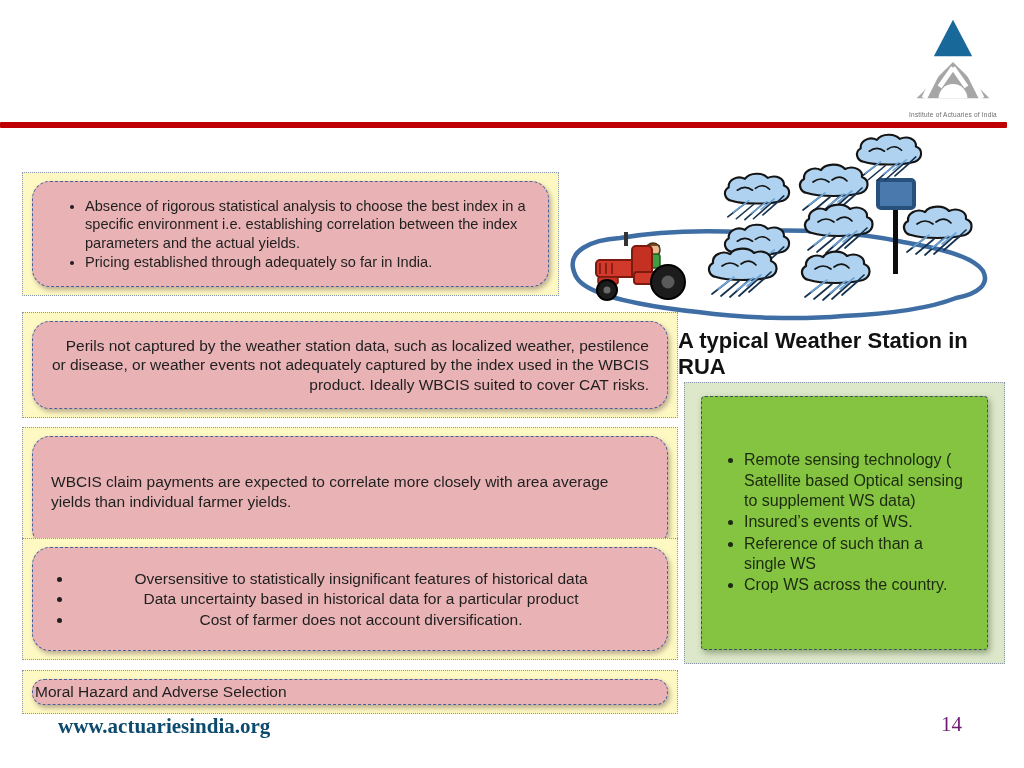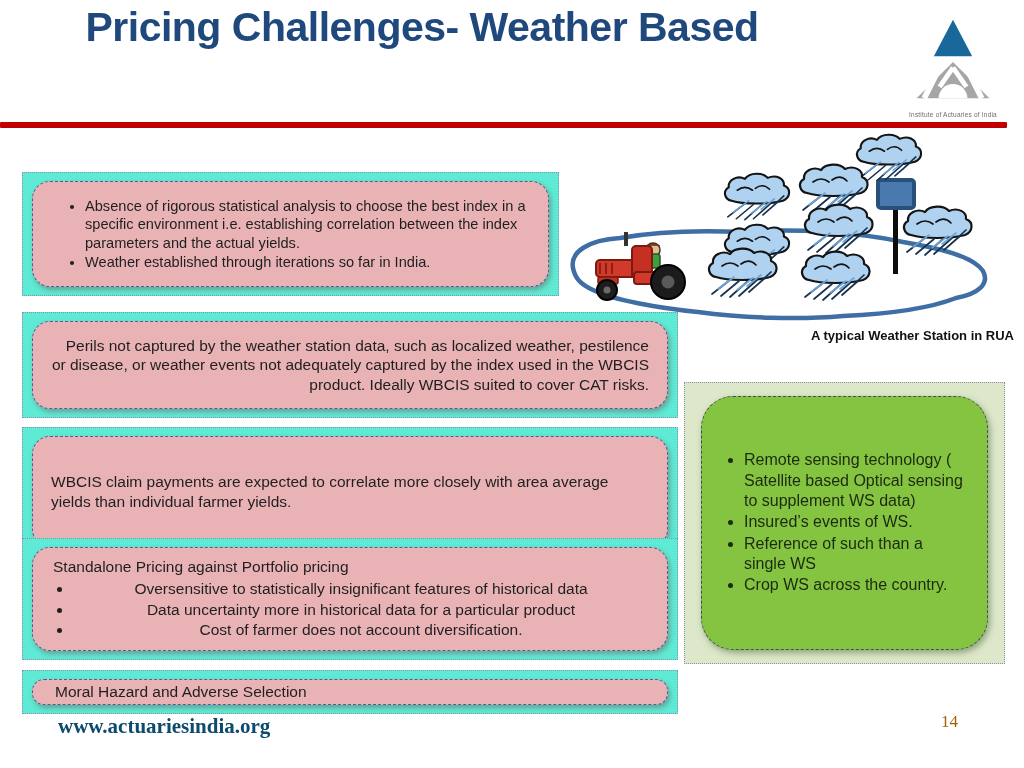--- a/index.html
+++ b/index.html
@@ -18,77 +18,76 @@
   .logo-wrap{position:absolute;left:894px;top:14px;width:118px;height:106px;text-align:center;}
   .logo-caption{
     font-size:6.5px;color:#6d6d6d;letter-spacing:0.2px;margin-top:1px;white-space:nowrap;
   }
   .red-divider{
     position:absolute;left:0;top:122px;width:1007px;height:6px;
     background:#C00000;border-radius:1px;
   }
   
   .pink-outer{
-    position:absolute;background:#5eead4;
+    position:absolute;background:#fef9c3;
     border:1.5px dotted #8794ad;
     box-sizing:border-box;padding:8px 9px;
   }
   .pink-inner{
     background:#e9b3b6;height:100%;box-sizing:border-box;
     border:1.6px dashed #44619b;border-radius:18px;
     box-shadow:2px 3px 5px rgba(110,80,80,0.45);
     color:#1f1f1f;font-size:15.5px;line-height:1.26;
     display:flex;flex-direction:column;justify-content:center;
     padding:6px 18px;
   }
   .pink-inner ul{margin:0;padding-left:26px;}
   .pink-inner li{margin:1px 0;}
   .box1 .pink-inner{font-size:14.6px;padding-left:26px;}
-  .box5 .pink-inner{border-radius:12px;padding:2px 22px;}
+  .box5 .pink-inner{border-radius:12px;padding:2px 2px;}
   .box-heading{margin:0 0 1px 2px;}
   
   .ws-caption{
-    position:absolute;left:678px;top:328px;width:336px;text-align:right;
-    font-weight:bold;font-size:13px;color:#111;
+    position:absolute;left:678px;top:328px;width:336px;text-align:left;
+    font-weight:bold;font-size:22px;color:#111;
   }
   
   .green-outer{
     position:absolute;left:684px;top:382px;width:321px;height:282px;
     background:#dde8ca;border:1.5px dotted #8a94a8;
     box-sizing:border-box;padding:13px 16px;
   }
   .green-inner{
     background:#85c441;height:100%;box-sizing:border-box;
-    border:1.4px dashed #3d4f63;border-radius:32px;
+    border:1.4px dashed #3d4f63;border-radius:4px;
     box-shadow:2px 3px 6px rgba(70,95,50,0.5);
     color:#1c2a10;font-size:16px;line-height:1.27;
     display:flex;flex-direction:column;justify-content:center;
     padding:10px 20px 10px 18px;
   }
   .green-inner ul{margin:0;padding-left:24px;}
   .green-inner li{margin:1px 0;}
   
   .illustration{position:absolute;left:558px;top:128px;width:462px;height:206px;}
   
   .footer-url{
     position:absolute;left:58px;top:714px;
     font-family:"Liberation Serif", serif;font-weight:bold;
     font-size:21px;color:#0c4a6e;
   }
   .page-number{
     position:absolute;left:941px;top:712px;
     font-family:"Liberation Serif", serif;
-    font-size:17px;color:#a16207;
+    font-size:21px;color:#701a75;
   }
 </style>
 </head>
 <body>
 
 <div class="title-block">
-  <div>Pricing Challenges- Weather Based</div>
 </div>
 
 <div class="logo-wrap">
   <svg width="112" height="92" viewBox="0 0 112 96">
     <polygon points="56,6 36,44 76,44" fill="#19689a"></polygon>
     <polygon points="56,50 18,88 94,88" fill="#a6a6a6"></polygon>
     <path d="M56,88 m-15,0 a15,15 0 0 1 30,0 Z" fill="#ffffff"></path>
     <path d="M40,60 L26,88 M72,60 L86,88" stroke="#ffffff" stroke-width="6"></path>
     <path d="M56,56 L42,76 M56,56 L70,76" stroke="#ffffff" stroke-width="5"></path>
   </svg>
@@ -139,43 +138,42 @@
   <use href="#rain-cloud" transform="translate(243,126)"></use>
   <use href="#rain-cloud" transform="translate(345,81)"></use>
 </svg>
 
 <div class="ws-caption">A typical Weather Station in RUA</div>
 
 <div class="pink-outer box1" style="left:22px;top:172px;width:537px;height:124px;">
   <div class="pink-inner">
     <ul>
       <li>Absence of rigorous statistical analysis to choose the best index in a specific environment i.e. establishing correlation between the index parameters and the actual yields.</li>
-      <li>Weather established through iterations so far in India.</li>
+      <li>Pricing established through adequately so far in India.</li>
     </ul>
   </div>
 </div>
 
 <div class="pink-outer box2" style="left:22px;top:312px;width:656px;height:106px;text-align:right;">
   <div class="pink-inner">
     <div>Perils not captured by the weather station data, such as localized weather, pestilence or disease, or weather events not adequately captured by the index used in the WBCIS product. Ideally WBCIS suited to cover CAT risks.</div>
   </div>
 </div>
 
 <div class="pink-outer box3" style="left:22px;top:427px;width:656px;height:129px;">
   <div class="pink-inner">
     <div>WBCIS claim payments are expected to correlate more closely with area average yields than individual farmer yields.</div>
   </div>
 </div>
 
 <div class="pink-outer box4" style="left:22px;top:538px;width:656px;height:122px;">
   <div class="pink-inner">
-    <div class="box-heading">Standalone Pricing against Portfolio pricing</div>
     <ul style="padding-left:22px;text-align:center;">
       <li>Oversensitive to  statistically  insignificant features of historical data</li>
-      <li>Data uncertainty  more  in historical data for a particular product</li>
+      <li>Data uncertainty  based  in historical data for a particular product</li>
       <li>Cost of farmer  does not account diversification.</li>
     </ul>
   </div>
 </div>
 
 <div class="pink-outer box5" style="left:22px;top:670px;width:656px;height:44px;">
   <div class="pink-inner">
     <div>Moral Hazard and Adverse Selection</div>
   </div>
 </div>

